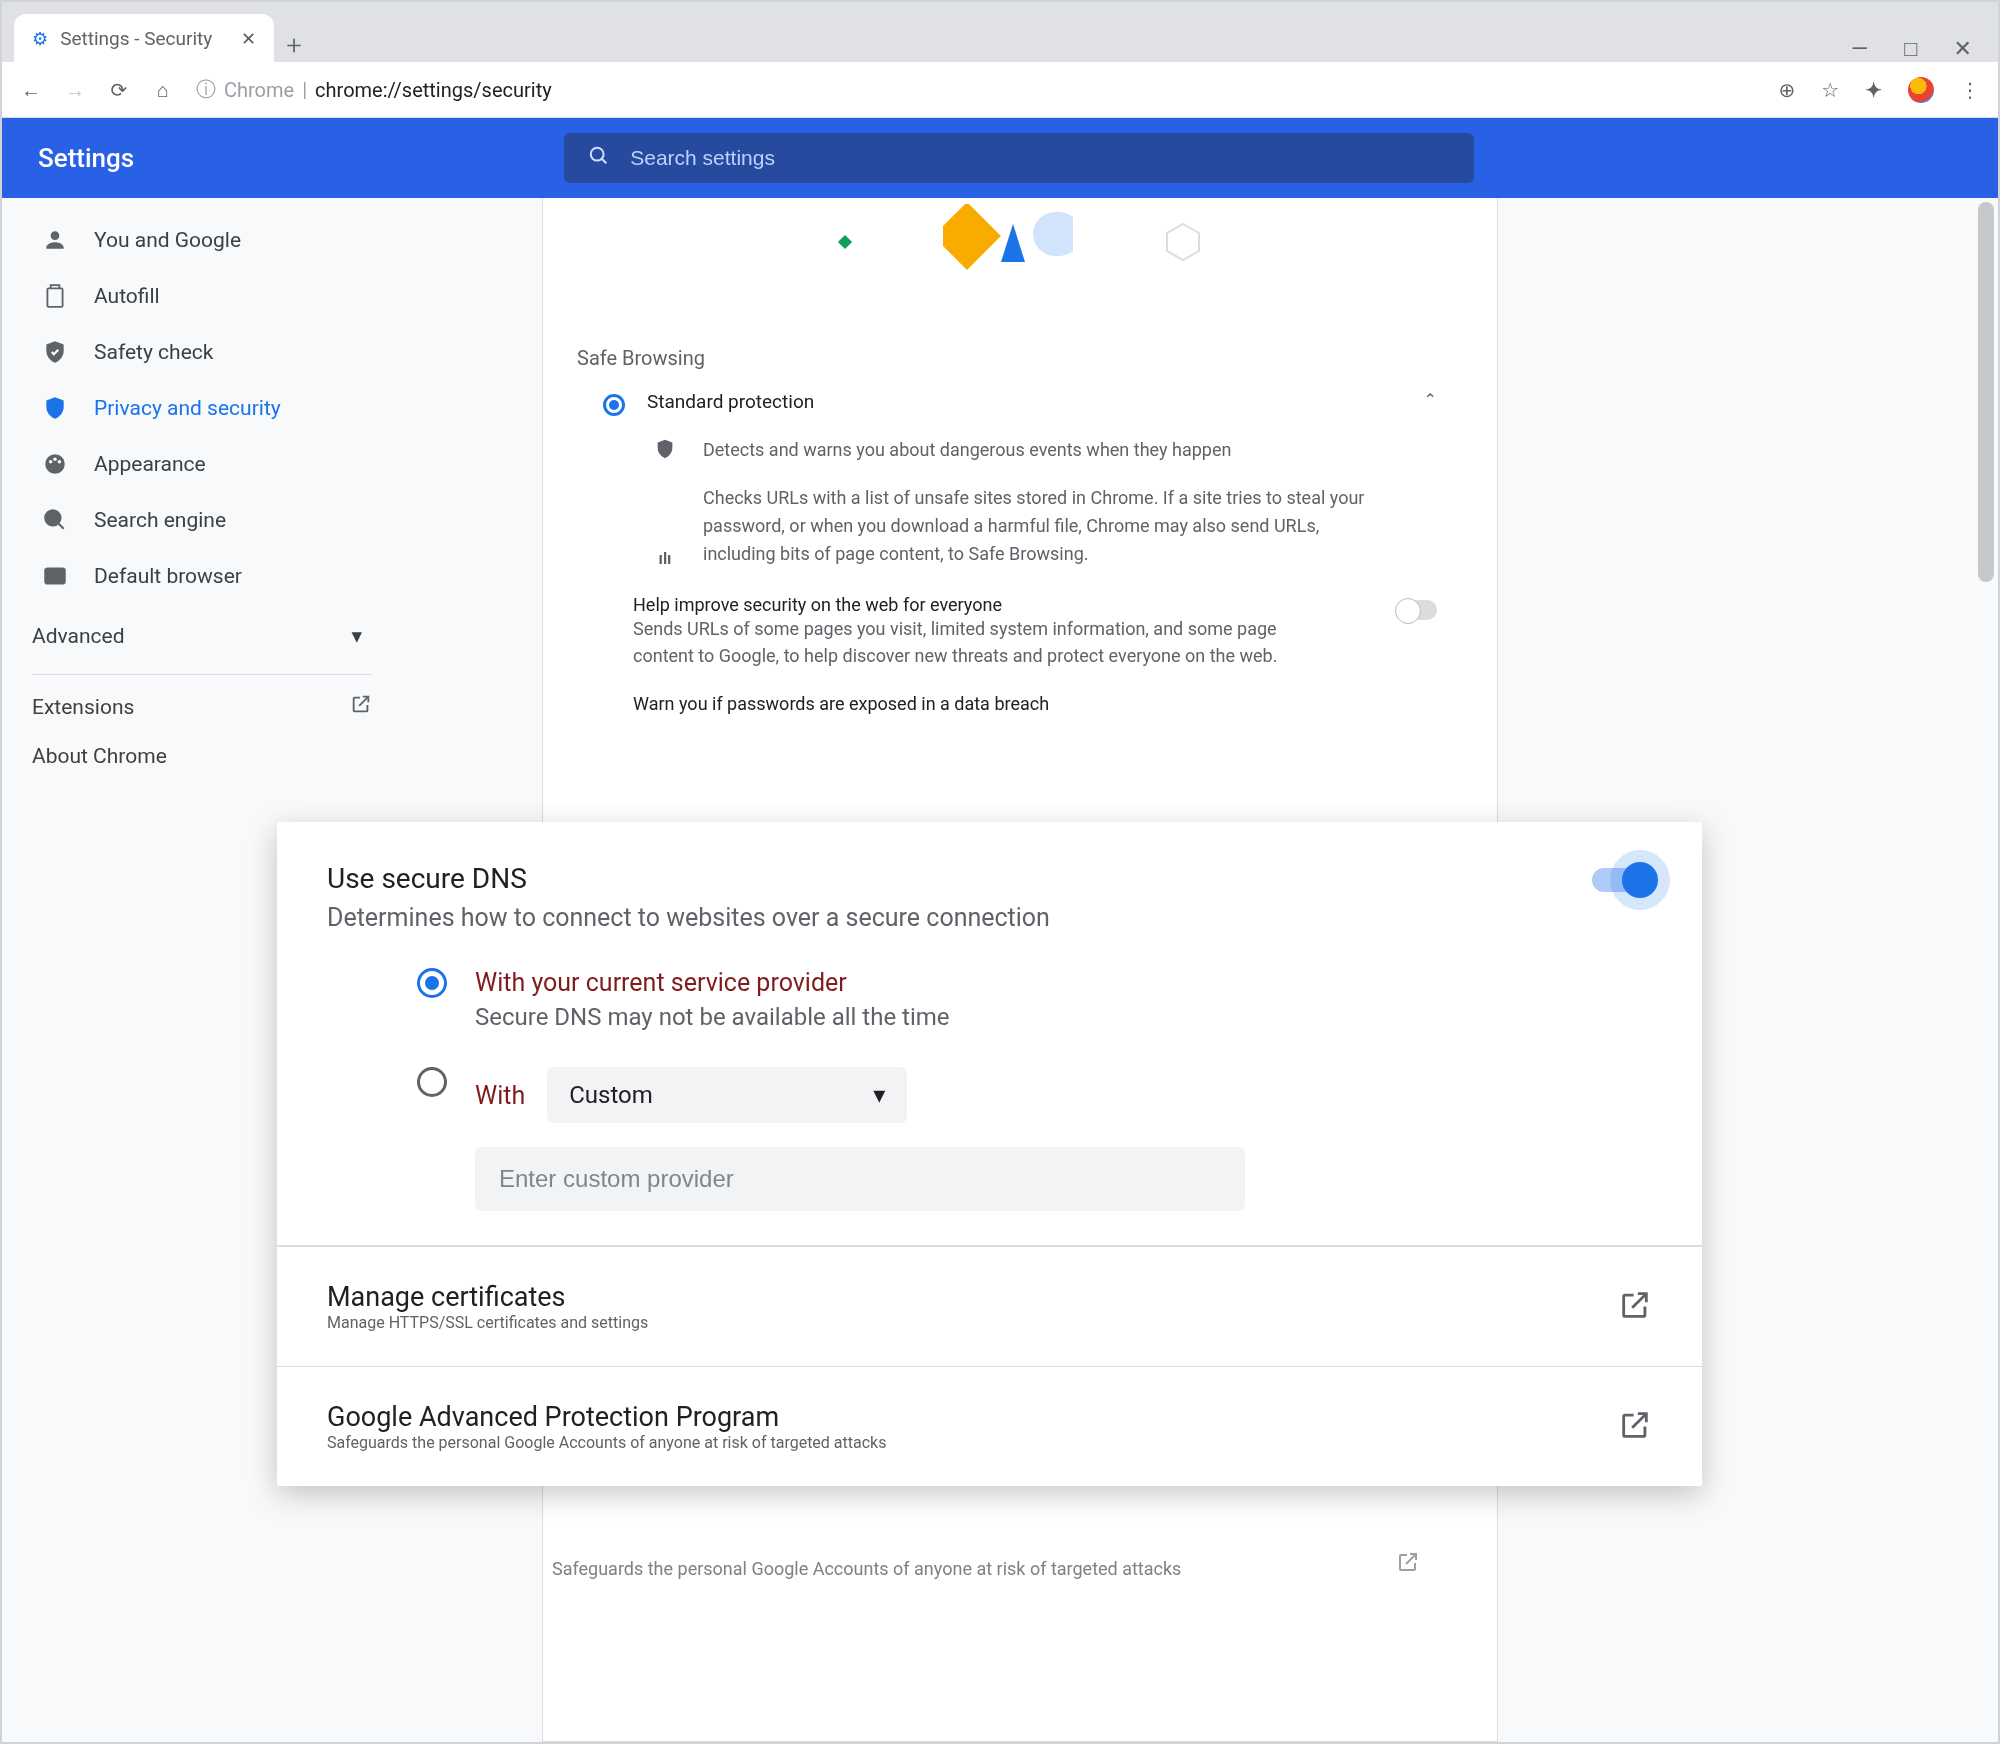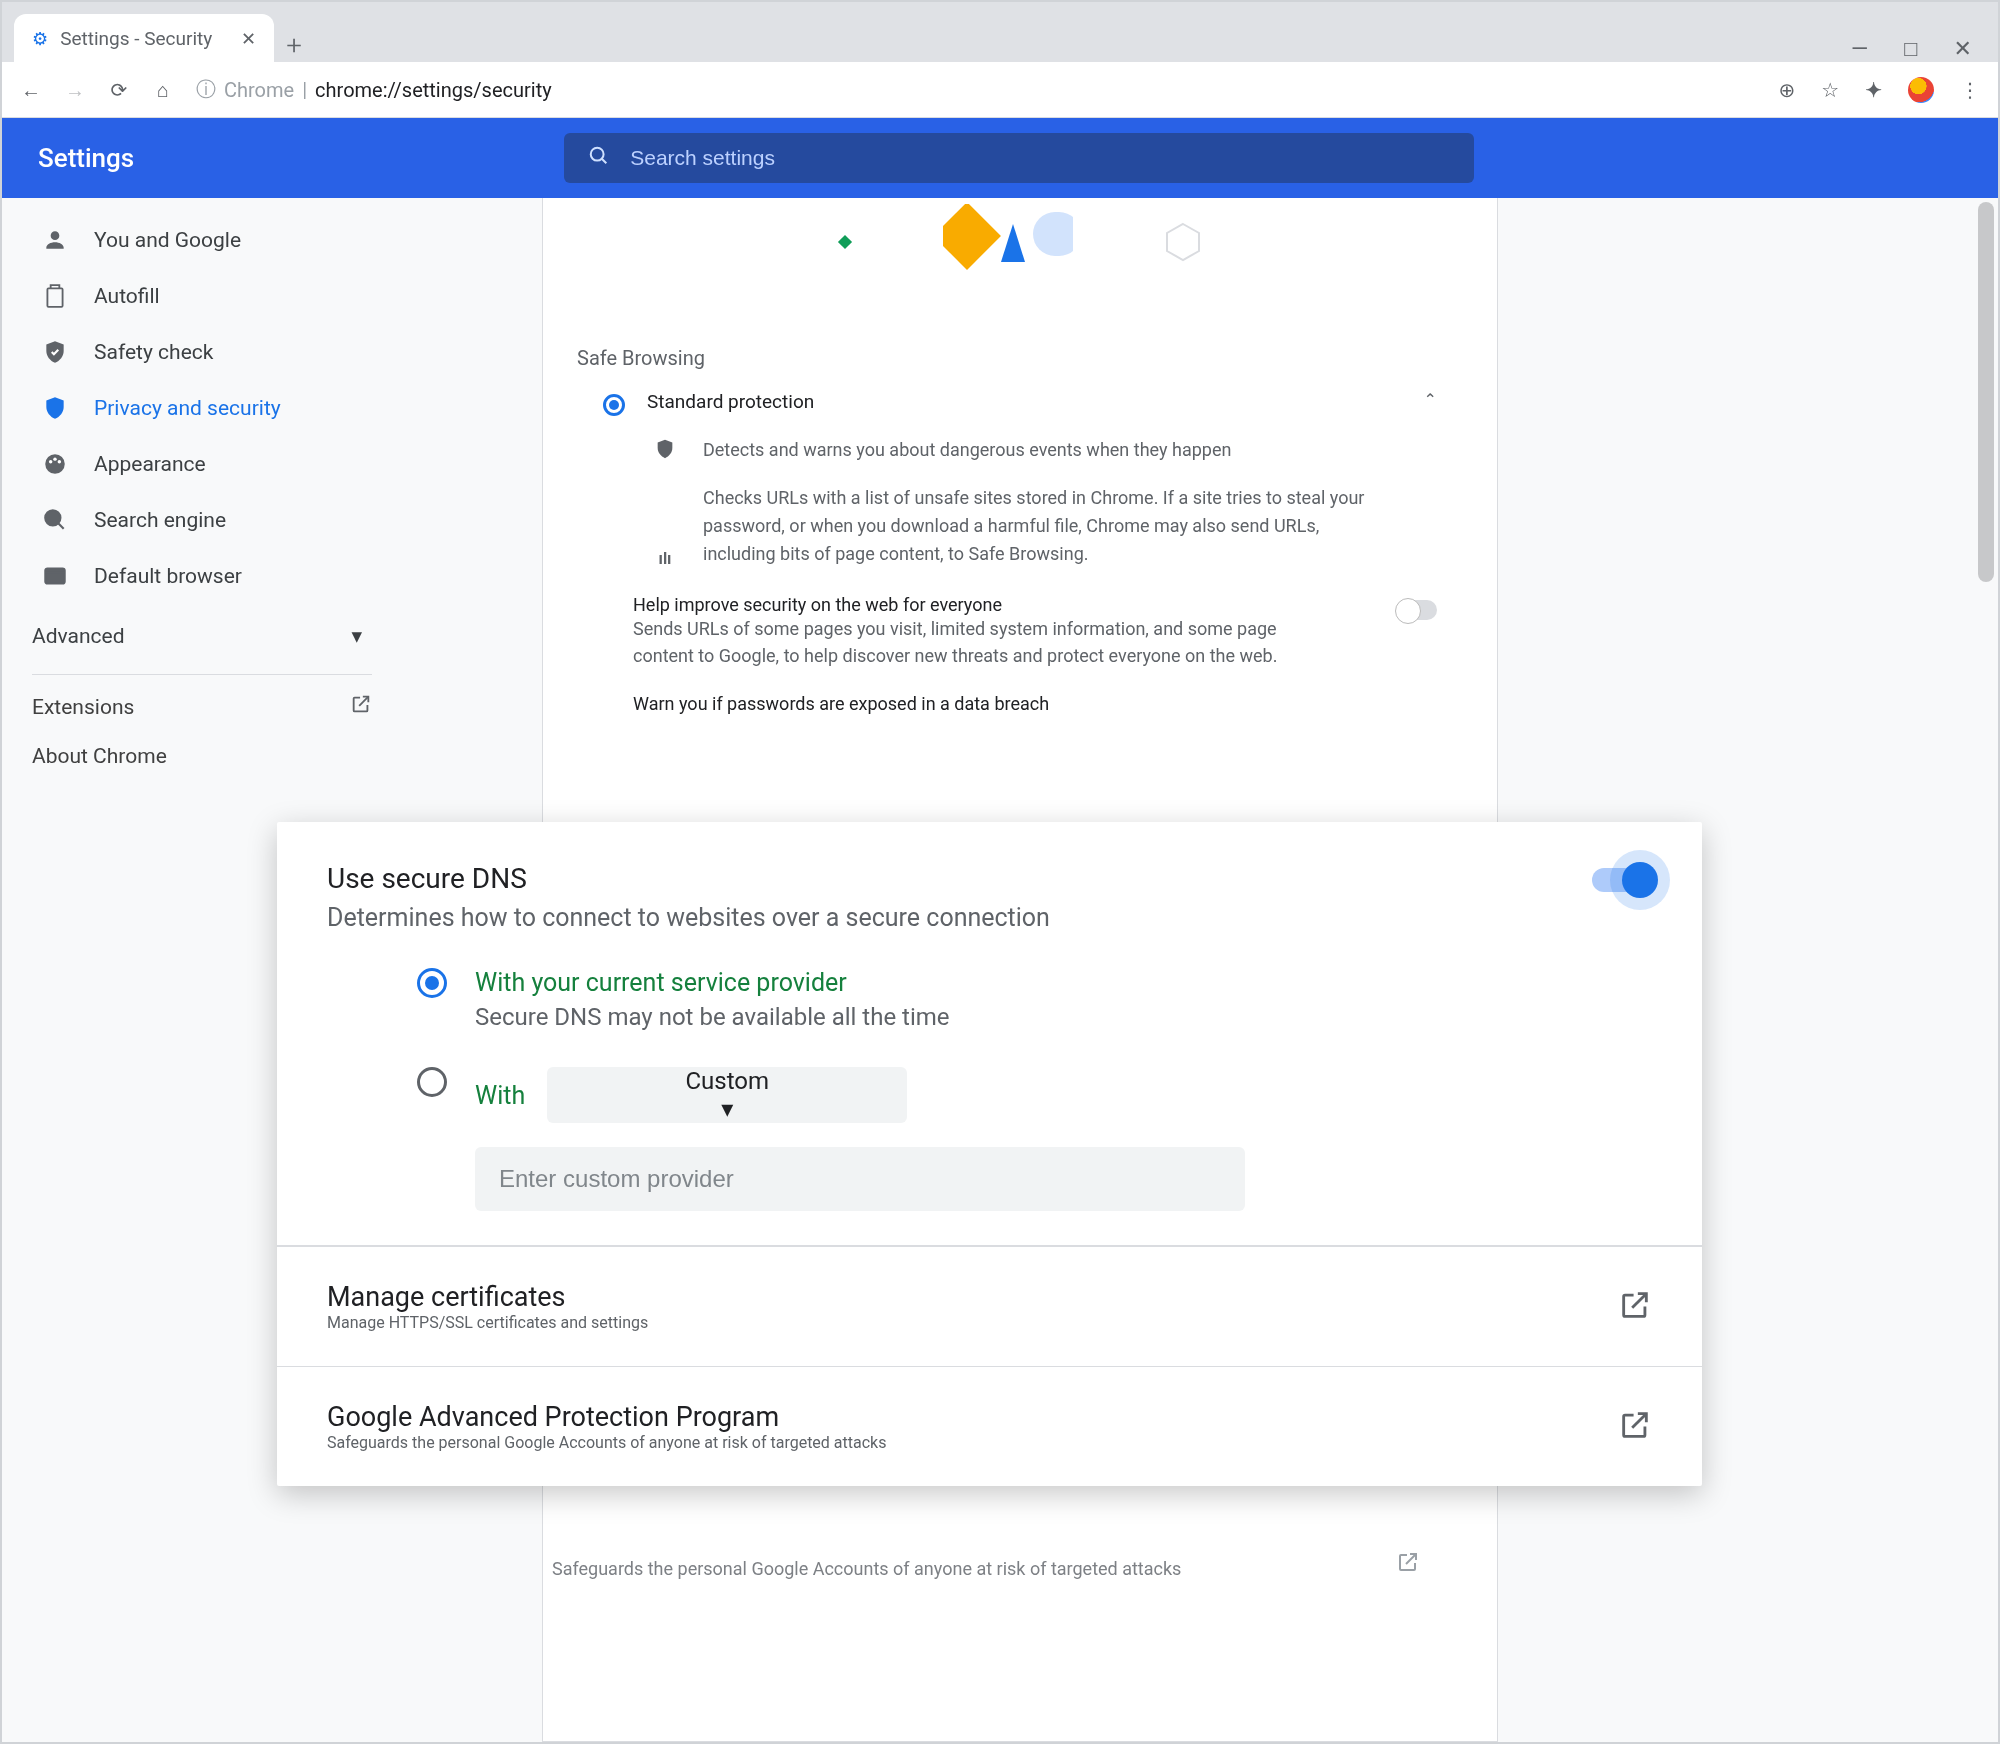--- a/index.html
+++ b/index.html
@@ -135,27 +135,27 @@
   .ov-head .t{font-size:28px;color:#202124;}
   .ov-head .d{font-size:25px;color:var(--text-med);margin-top:8px;}
   .toggle-on{position:relative;width:60px;height:24px;border-radius:12px;
     background:#aecbfa;margin-left:auto;margin-top:6px;}
   .toggle-on::before{content:"";position:absolute;right:-18px;top:-18px;width:60px;height:60px;border-radius:50%;background:rgba(26,115,232,.18);}
   .toggle-on::after{content:"";position:absolute;right:-6px;top:-6px;width:36px;height:36px;border-radius:50%;background:var(--chrome-blue);}
   .ov-opt{display:flex;gap:28px;padding:36px 0 0 90px;align-items:flex-start;}
   .radio-big{width:30px;height:30px;border-radius:50%;border:3px solid var(--chrome-blue);display:flex;align-items:center;justify-content:center;flex:0 0 auto;}
   .radio-big.checked::after{content:"";width:14px;height:14px;border-radius:50%;background:var(--chrome-blue);}
   .radio-big.empty{border-color:#5f6368;}
-  .ov-opt .lbl .t{font-size:25px;color:#15803d;}
+  .ov-opt .lbl .t{font-size:25px;color:#7f1d1d;}
   .ov-opt .lbl .d{font-size:24px;color:var(--text-med);margin-top:6px;}
   .ov-opt .with-row{display:flex;align-items:center;gap:22px;}
   .dropdown{
     display:flex;align-items:center;justify-content:space-between;
     width:360px;height:56px;background:#f1f3f4;border-radius:6px;
-    padding:0 22px;font-size:24px;color:#202124;flex-direction:column;
+    padding:16px 22px;font-size:24px;color:#202124;
   }
   .custom-input{
     margin:24px 0 0 148px; width:770px;height:64px;
     background:#f1f3f4;border-radius:6px;border:none;
     padding:0 24px;font-size:24px;color:#202124;
   }
   .custom-input::placeholder{color:#80868b;}
   .ov-link{display:flex;align-items:center;padding:34px 50px;border-top:1px solid var(--border-light);}
   .ov-link .t{font-size:27px;color:#202124;}
   .ov-link .d{font-size:16px;color:var(--text-med);margin-top:0;}

